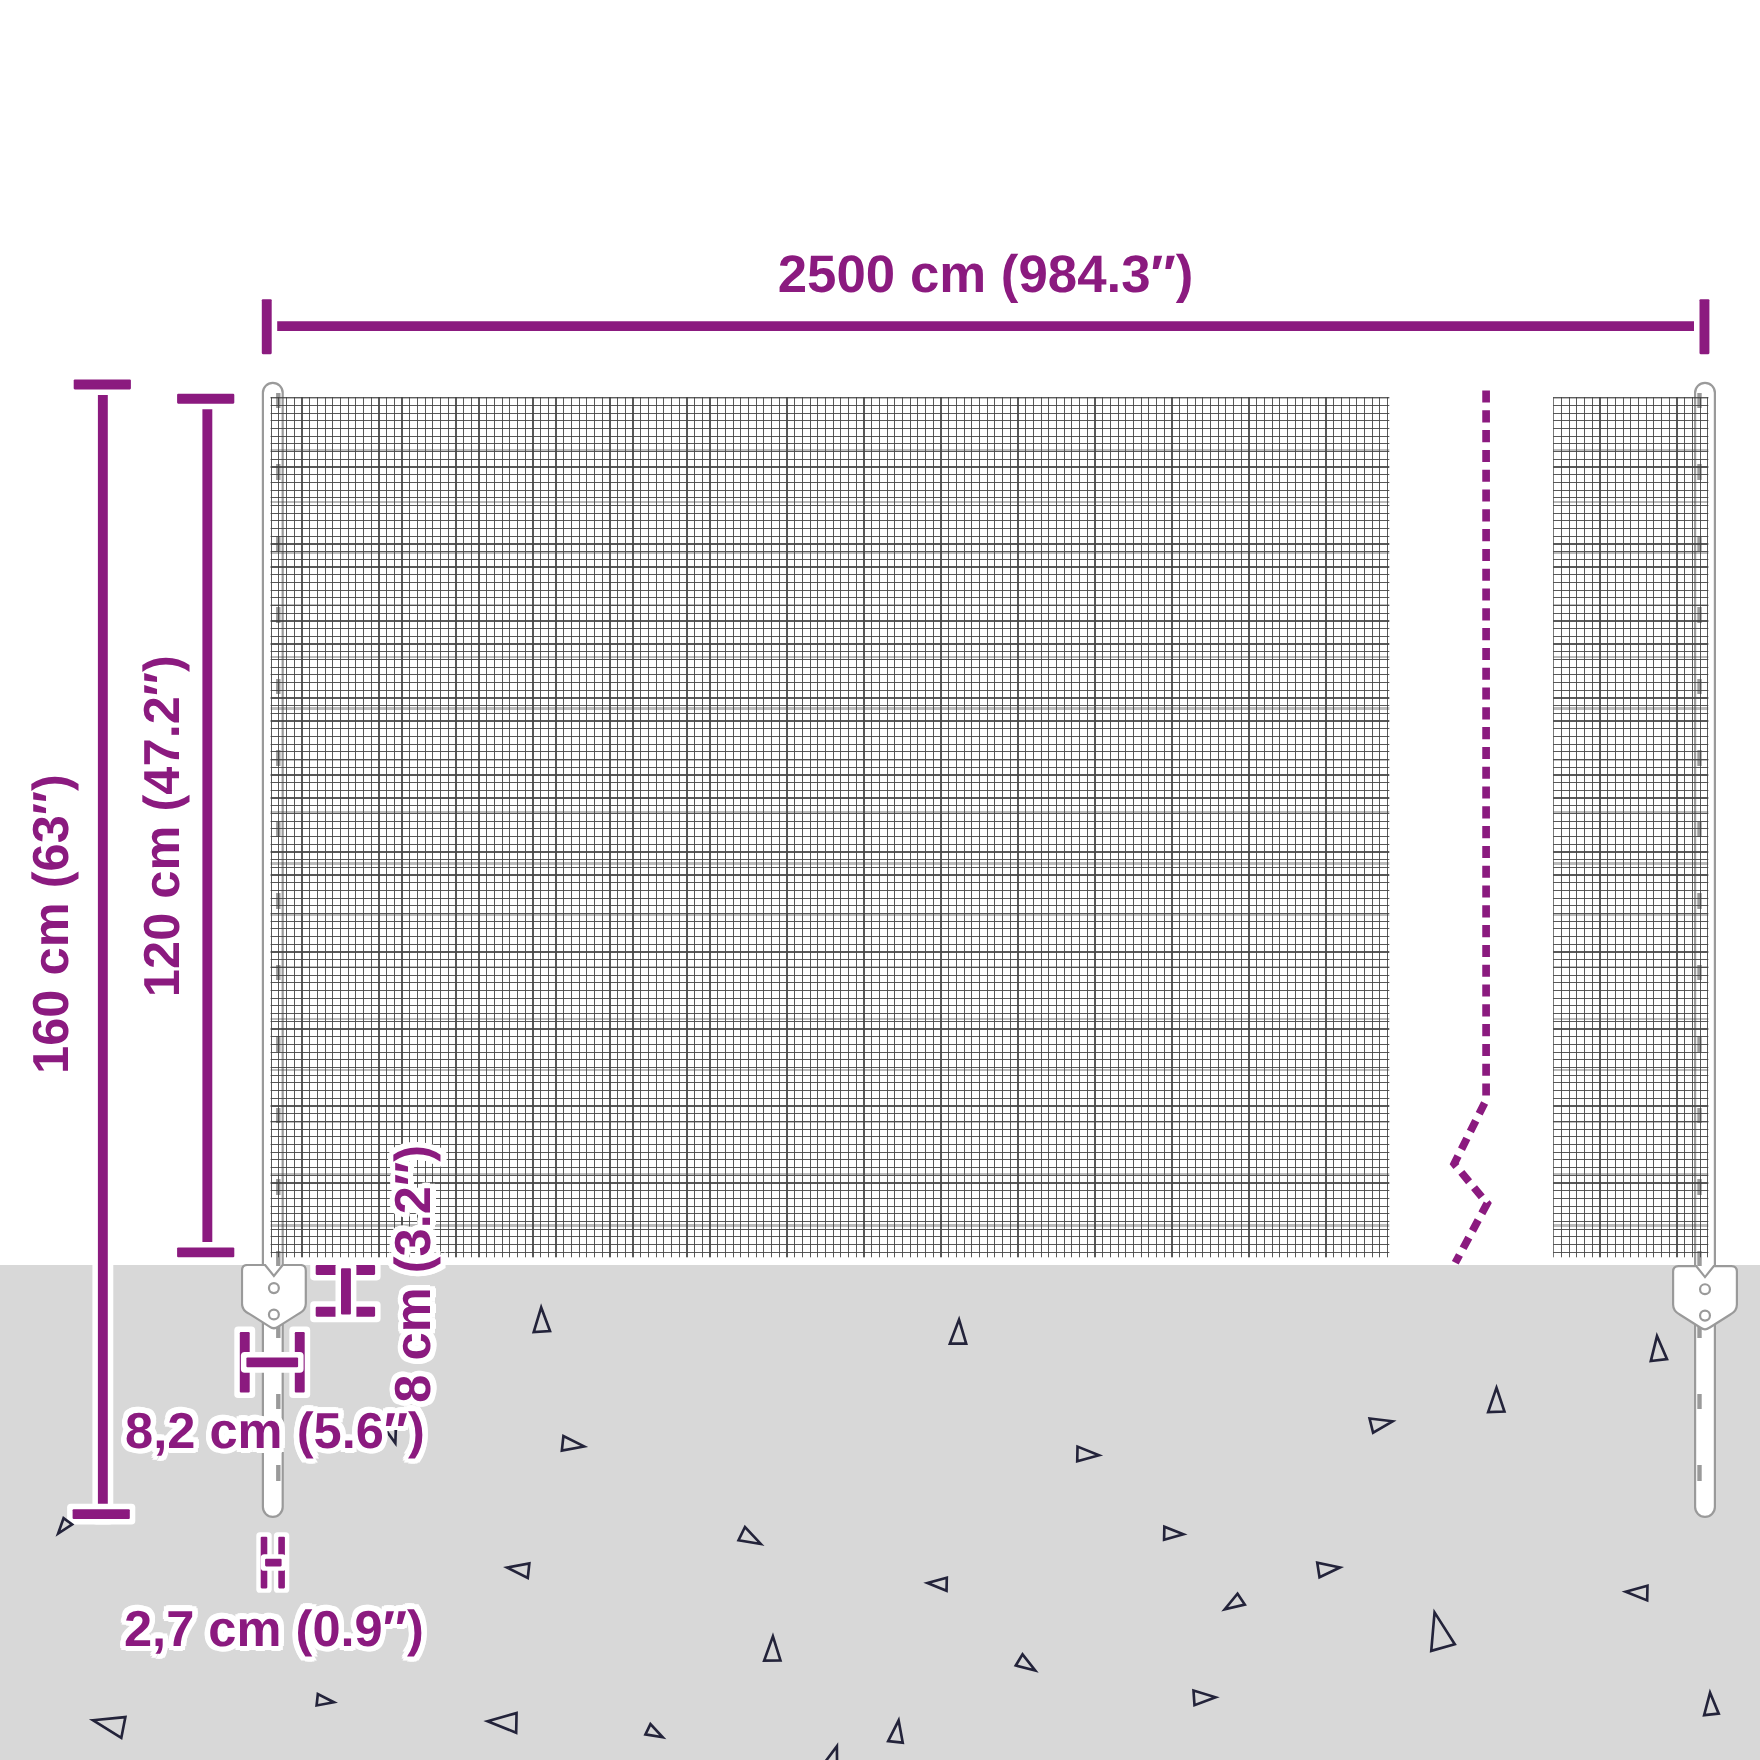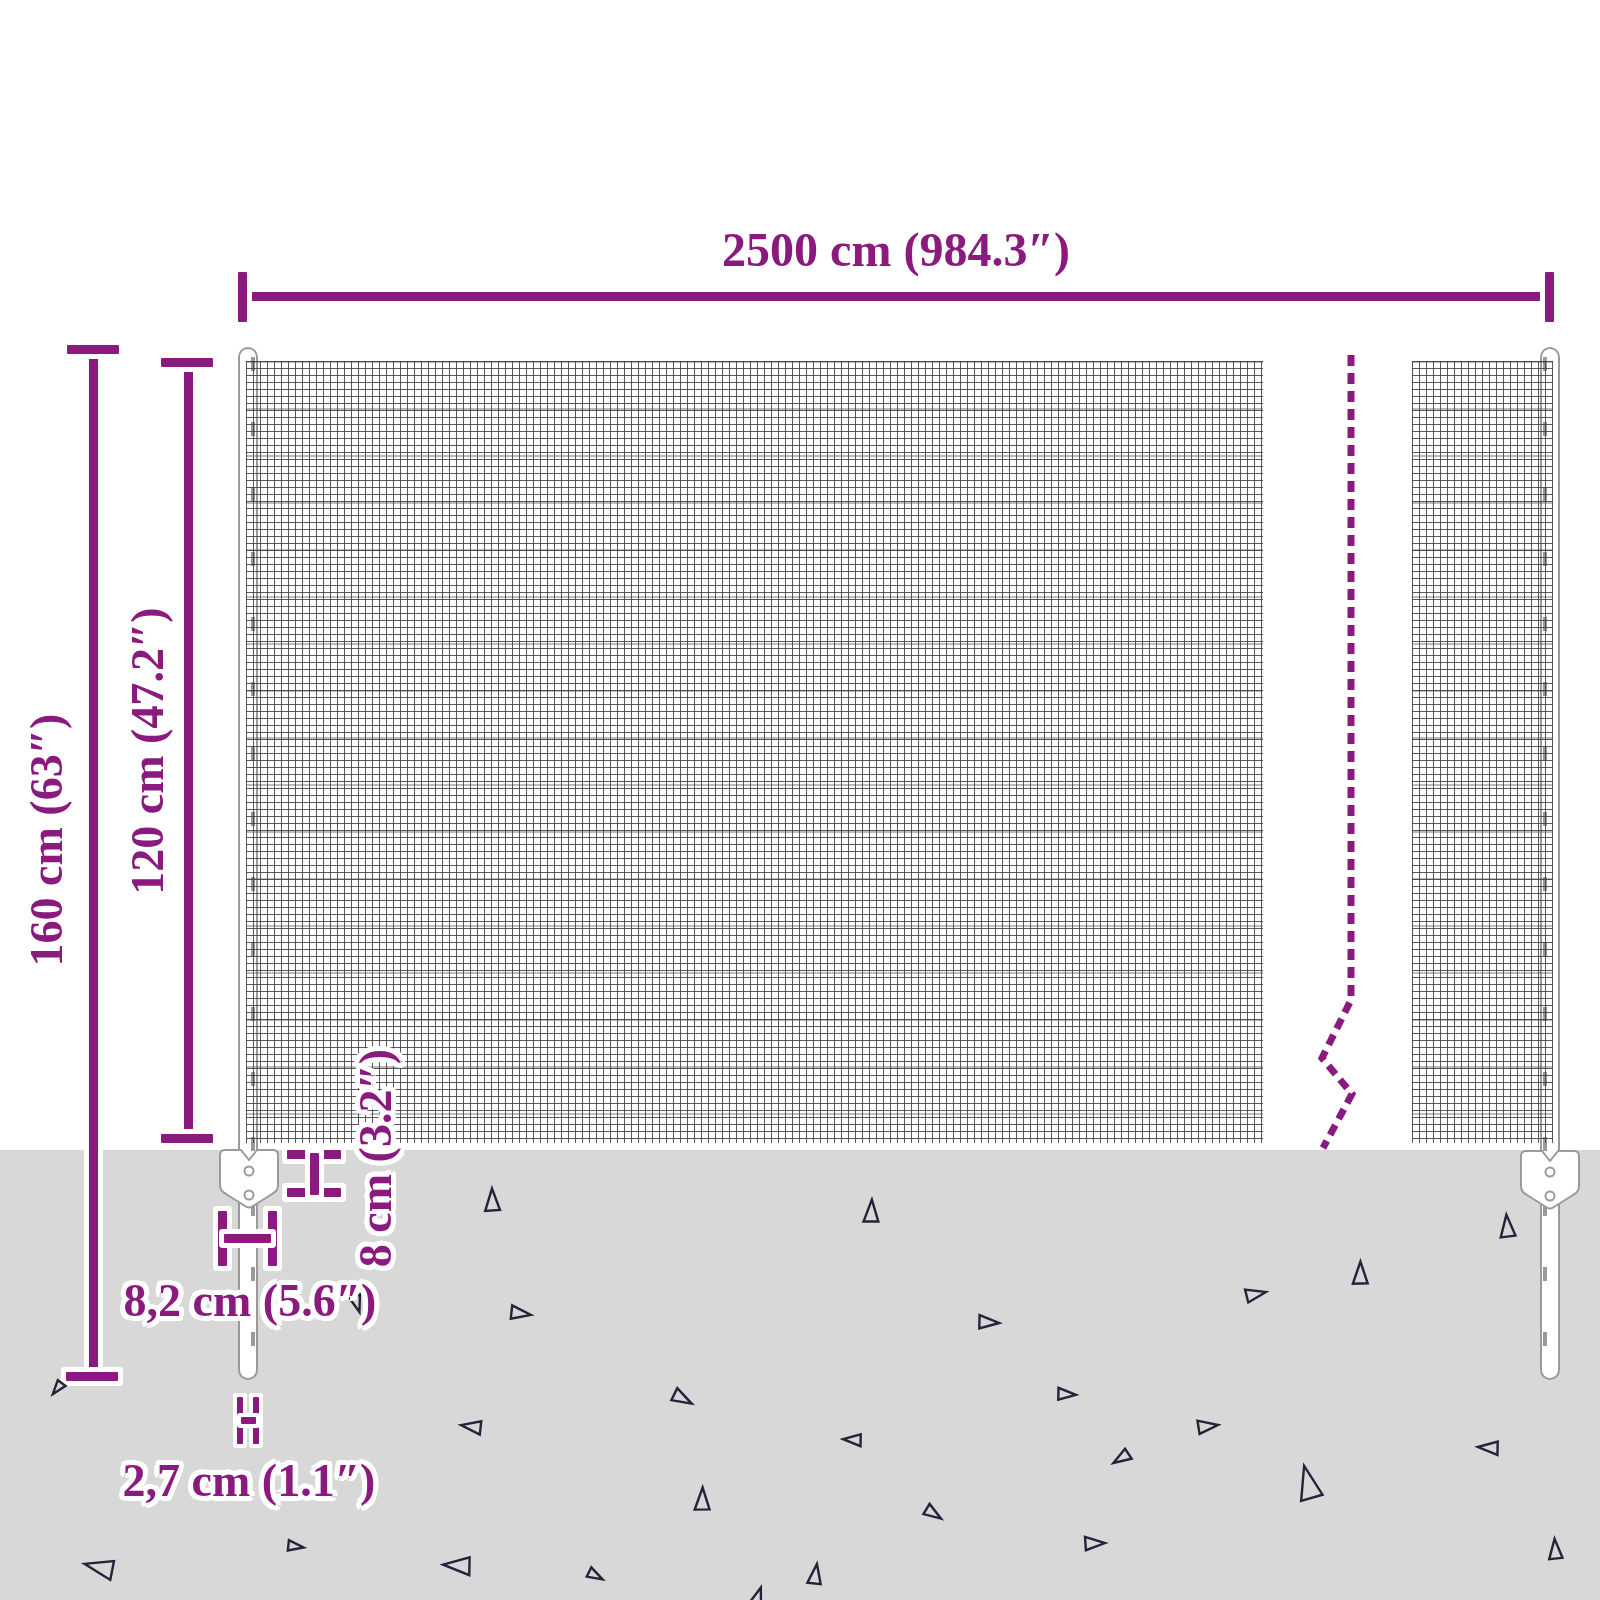--- a/index.html
+++ b/index.html
@@ -4,21 +4,21 @@
 <style>
   :root{
     --accent:#8b1a7f;
     --ground:#d8d8d8;
     --mesh-line:rgba(66,66,66,.88);
     --post-stroke:#9a9a9a;
     --tri:#23233a;
   }
   html,body{margin:0;padding:0;background:#fff;}
   #canvas{position:relative;width:1600px;height:1600px;background:#fff;overflow:hidden;
-          font-family:Liberation Serif, serif;}
+          font-family:Liberation Sans, sans-serif;}
   .abs{position:absolute;}
 
   
   #ground{left:0;top:1150px;width:1600px;height:450px;background:var(--ground);z-index:1;}
 
   
   .post{background:#fff;border:2px solid var(--post-stroke);border-radius:10px;z-index:3;box-sizing:border-box;}
   #post-left{left:238px;top:347px;width:20px;height:1033px;}
   #post-right{left:1540px;top:347px;width:20px;height:1033px;}
   .post .clips{position:absolute;top:8px;bottom:8px;width:4px;
@@ -151,21 +151,21 @@
     <div id="gap8-t" class="abs bar"></div>
     <div id="gap8-b" class="abs bar"></div>
     <div id="gap8-v" class="abs bar"></div>
     <div id="gap8-label" class="abs dim-label">8 cm (3.2″)</div>
   </div>
 
   <div>
     <div id="postW-l" class="abs bar thin"></div>
     <div id="postW-r" class="abs bar thin"></div>
     <div id="postW-h" class="abs bar thin"></div>
-    <div id="postW-label" class="abs dim-label">2,7 cm (1.1″)</div>
+    <div id="postW-label" class="abs dim-label">2,7 cm (0.9″)</div>
   </div>
 
   <svg id="tri-svg" class="abs" width="1600" height="1600" viewBox="0 0 1600 1600">
       <polygon points="0,-12.4 8,9 -6.800000000000001,10" transform="translate(492 1201) rotate(0)" fill="none" stroke="#23233a" stroke-width="2.4" stroke-linejoin="miter"></polygon>
       <polygon points="0,-12.4 8,9 -6.800000000000001,10" transform="translate(871 1212) rotate(4)" fill="none" stroke="#23233a" stroke-width="2.4" stroke-linejoin="miter"></polygon>
       <polygon points="0,-12.4 8,9 -6.800000000000001,10" transform="translate(1507 1227) rotate(-3)" fill="none" stroke="#23233a" stroke-width="2.4" stroke-linejoin="miter"></polygon>
       <polygon points="0,-12.4 8,9 -6.800000000000001,10" transform="translate(1360 1274) rotate(2)" fill="none" stroke="#23233a" stroke-width="2.4" stroke-linejoin="miter"></polygon>
       <polygon points="0,-11.16 7.2,8.1 -6.12,9" transform="translate(1255 1294) rotate(80)" fill="none" stroke="#23233a" stroke-width="2.4" stroke-linejoin="miter"></polygon>
       <polygon points="0,-11.16 7.2,8.1 -6.12,9" transform="translate(988 1322) rotate(95)" fill="none" stroke="#23233a" stroke-width="2.4" stroke-linejoin="miter"></polygon>
       <polygon points="0,-11.16 7.2,8.1 -6.12,9" transform="translate(520 1313) rotate(100)" fill="none" stroke="#23233a" stroke-width="2.4" stroke-linejoin="miter"></polygon>

